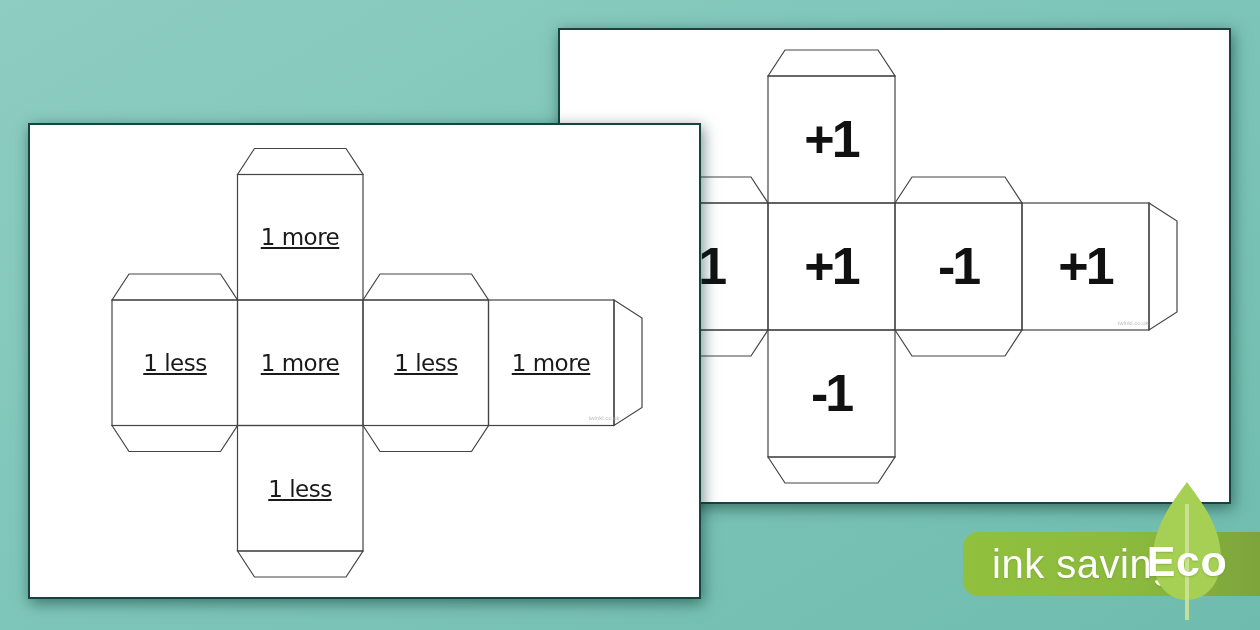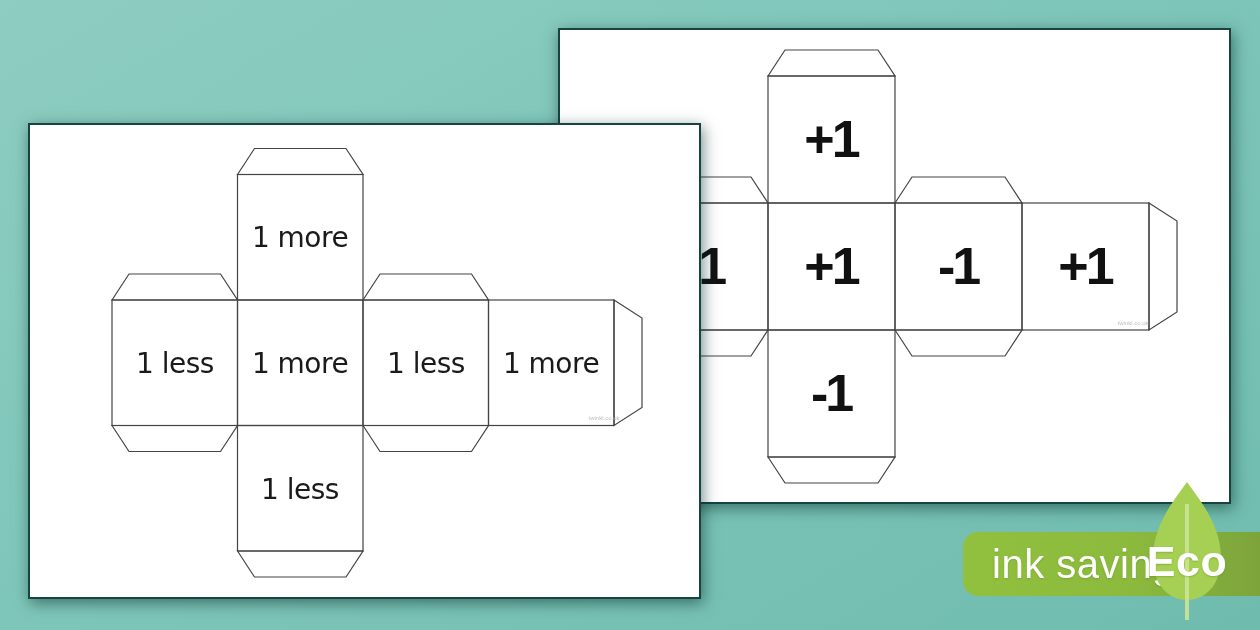--- a/index.html
+++ b/index.html
@@ -21,22 +21,23 @@
   .page.front{ left:28px;  top:123px; width:673px; height:476px; z-index:2; }
   .net-svg{ position:absolute; left:0; top:0; }
   .face{
     position:absolute;
     transform:translate(-50%,-50%);
     white-space:nowrap;
     color:#1a1a1a;
   }
   .front-face{
     font-family:"DejaVu Sans",sans-serif;
-    font-size:28px;
+    font-size:23px;
     letter-spacing:-.5px;
+    text-decoration:underline;
   }
   .back-face{
     font-family:"Liberation Sans",sans-serif;
     font-weight:700;
     font-size:52px;
     letter-spacing:-3px;
     color:#111;
   }
   .watermark{
     position:absolute;

